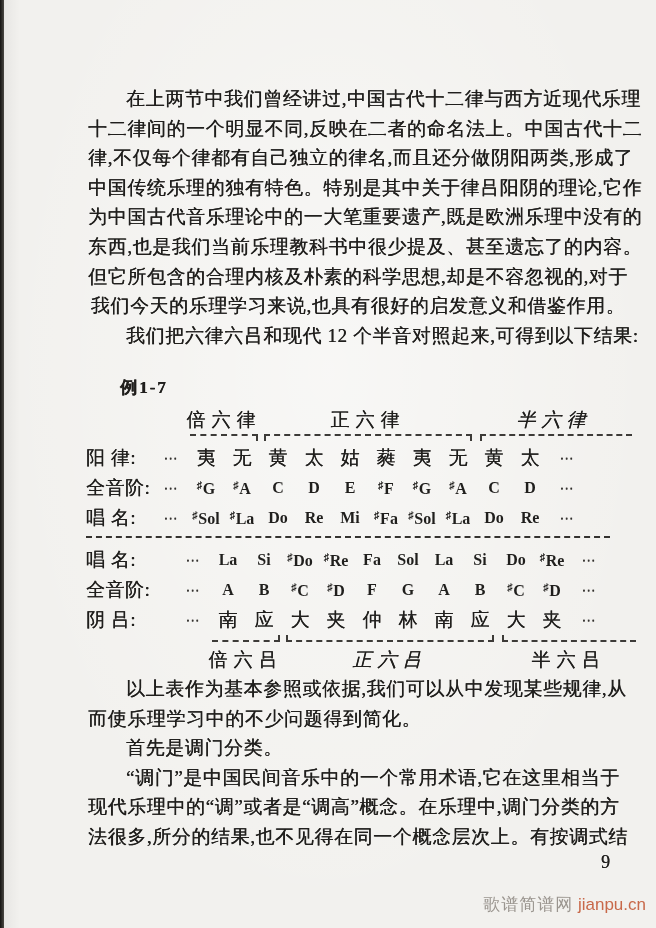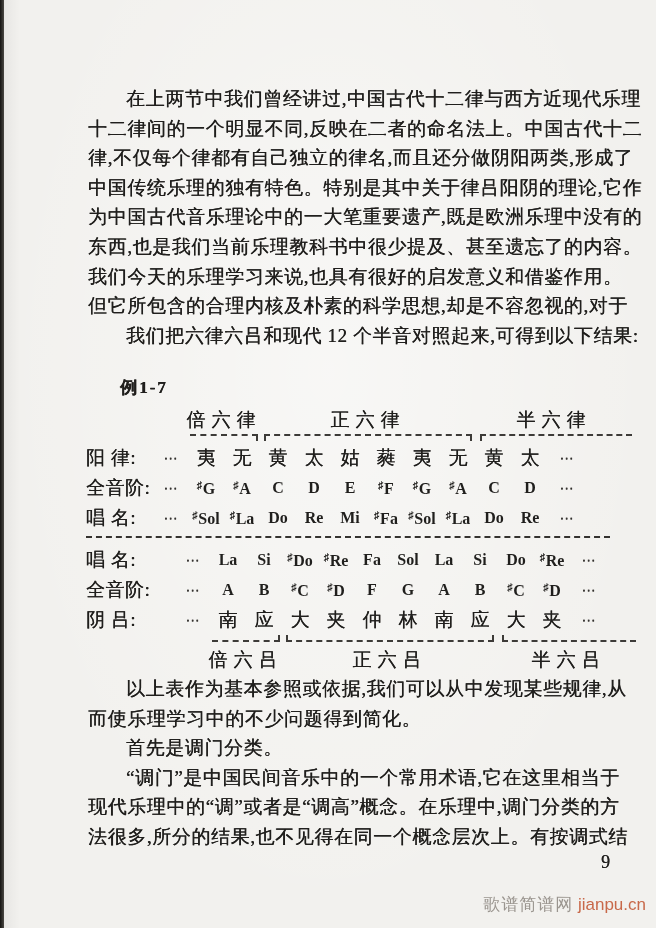--- a/index.html
+++ b/index.html
@@ -11,21 +11,21 @@
     position:relative; width:656px; height:928px; overflow:hidden;
     background:var(--paper); color:var(--ink);
     background-image:
       radial-gradient(ellipse at 50% 40%, rgba(255,255,255,.45), rgba(0,0,0,0) 70%),
       linear-gradient(90deg, rgba(0,0,0,.06), rgba(0,0,0,0) 3%);
   }
   .spine{position:absolute;left:0;top:0;width:4px;height:928px;
     background:linear-gradient(90deg,#141311,#4a4843);}
   
   .textblock{position:absolute; left:88px; width:540px;}
-  .textblock.top{top:84px;}
+  .textblock.top{top:84px;text-align:center;}
   .textblock.bottom{top:674px;}
   .line{
     height:29.6px; line-height:29.6px; white-space:nowrap;
     font-size:19px; letter-spacing:0.6px;
     text-shadow:0.35px 0 0 currentColor;
   }
   .line.indent{padding-left:38px;}
   .example-label{
     position:absolute; left:120px; top:376px;
     font-size:17px; font-weight:bold; letter-spacing:2px;
@@ -78,32 +78,32 @@
 <div class="page">
   <div class="spine"></div>
 
   <div class="textblock top">
       <div class="line indent">在上两节中我们曾经讲过,中国古代十二律与西方近现代乐理</div>
       <div class="line">十二律间的一个明显不同,反映在二者的命名法上。中国古代十二</div>
       <div class="line">律,不仅每个律都有自己独立的律名,而且还分做阴阳两类,形成了</div>
       <div class="line">中国传统乐理的独有特色。特别是其中关于律吕阳阴的理论,它作</div>
       <div class="line">为中国古代音乐理论中的一大笔重要遗产,既是欧洲乐理中没有的</div>
       <div class="line">东西,也是我们当前乐理教科书中很少提及、甚至遗忘了的内容。</div>
+      <div class="line">但它所包含的合理内核及朴素的科学思想,却是不容忽视的,对于</div>
       <div class="line">我们今天的乐理学习来说,也具有很好的启发意义和借鉴作用。</div>
-      <div class="line">但它所包含的合理内核及朴素的科学思想,却是不容忽视的,对于</div>
       <div class="line indent">我们把六律六吕和现代 12 个半音对照起来,可得到以下结果:</div>
     </div>
 
   <div class="example-label">例1-7</div>
 
   <div class="lutable">
       <div class="group-row g-top">
         <span class="group-label" style="left: 138px;">倍六律</span>
         <span class="group-label" style="left: 282px; text-align: center;">正六律</span>
-        <span class="group-label" style="left: 468px;">半六律</span>
+        <span class="group-label" style="left: 468px; font-style: italic;">半六律</span>
       </div>
       <div class="bracket-row">
         <div class="bk t cr" style="left: 104px; width: 68px;"></div>
         <div class="bk t cl cr" style="left: 178px; width: 208px;"></div>
         <div class="bk t cl" style="left: 394px; width: 152px;"></div>
       </div>
       <div class="lurow">
         <span class="rowlabel">阳 律:</span>
         <span class="cell dots">⋯</span>
         <span class="cell">夷</span>
@@ -197,21 +197,21 @@
         <span class="cell">夹</span>
         <span class="cell dots">⋯</span>
       </div>
       <div class="bracket-row">
         <div class="bk b cr" style="left: 126px; width: 68px;"></div>
         <div class="bk b cl cr" style="left: 200px; width: 208px;"></div>
         <div class="bk b cl" style="left: 416px; width: 134px;"></div>
       </div>
       <div class="group-row g-bot">
         <span class="group-label" style="left: 160px;">倍六吕</span>
-        <span class="group-label" style="left: 304px;">正六吕</span>
+        <span class="group-label" style="left: 304px; font-style: italic;">正六吕</span>
         <span class="group-label" style="left: 483px;">半六吕</span>
       </div>
     </div>
 
   <div class="textblock bottom">
       <div class="line indent">以上表作为基本参照或依据,我们可以从中发现某些规律,从</div>
       <div class="line">而使乐理学习中的不少问题得到简化。</div>
       <div class="line indent">首先是调门分类。</div>
       <div class="line indent">“调门”是中国民间音乐中的一个常用术语,它在这里相当于</div>
       <div class="line">现代乐理中的“调”或者是“调高”概念。在乐理中,调门分类的方</div>

